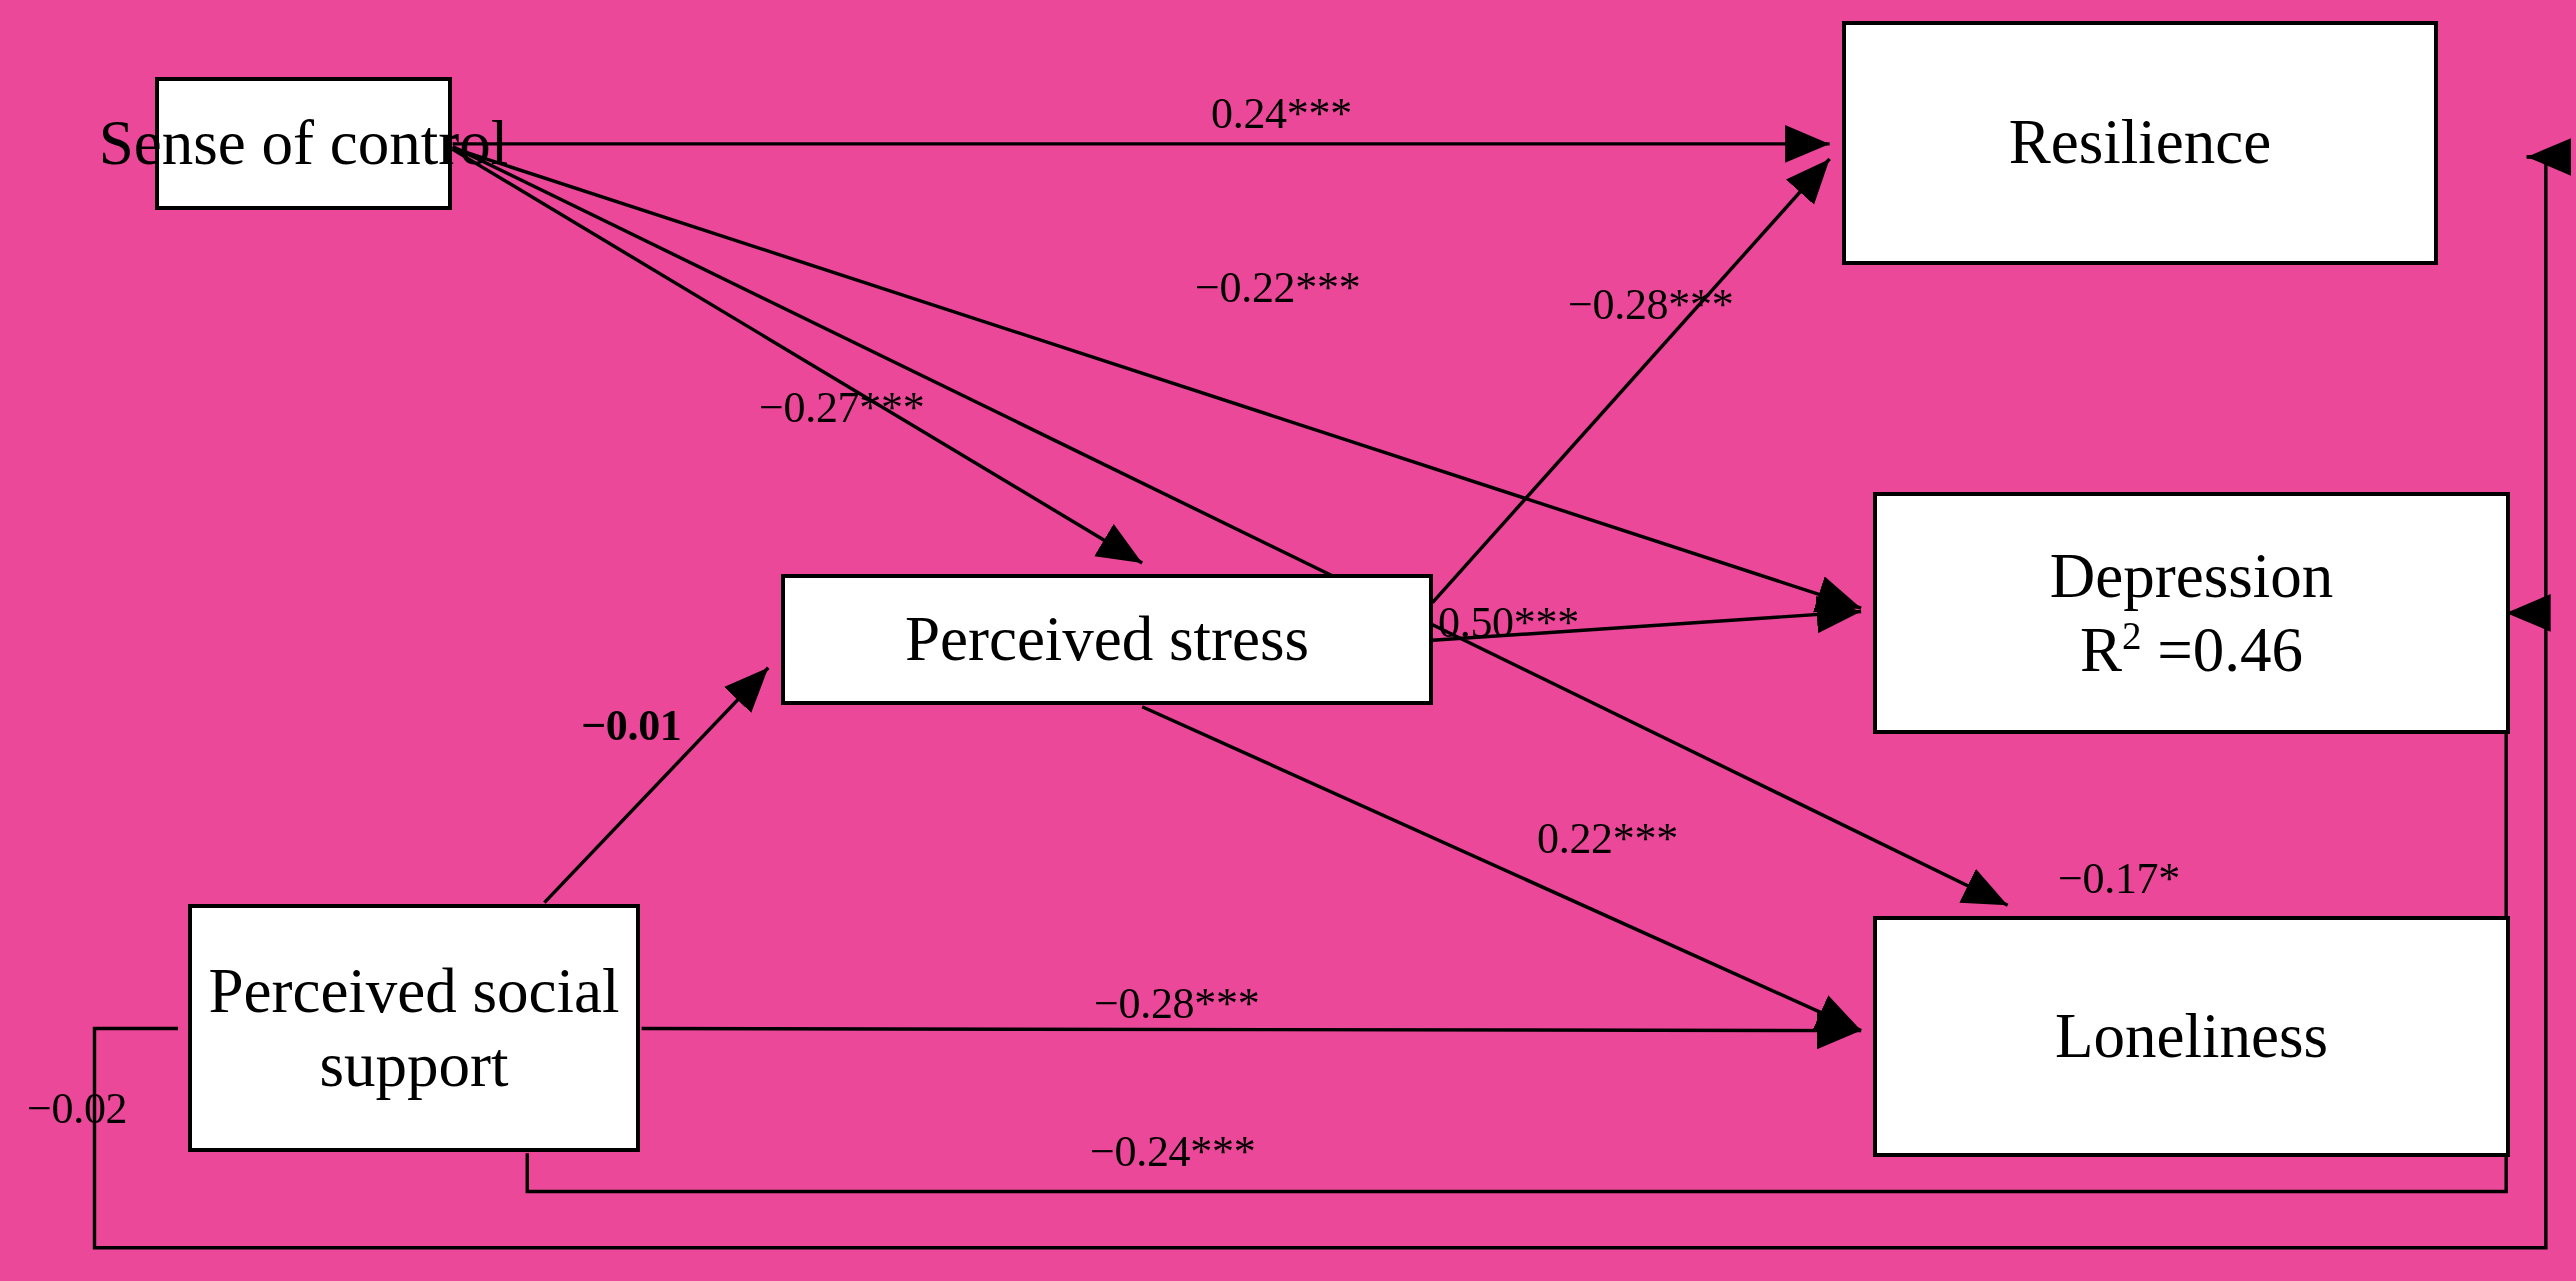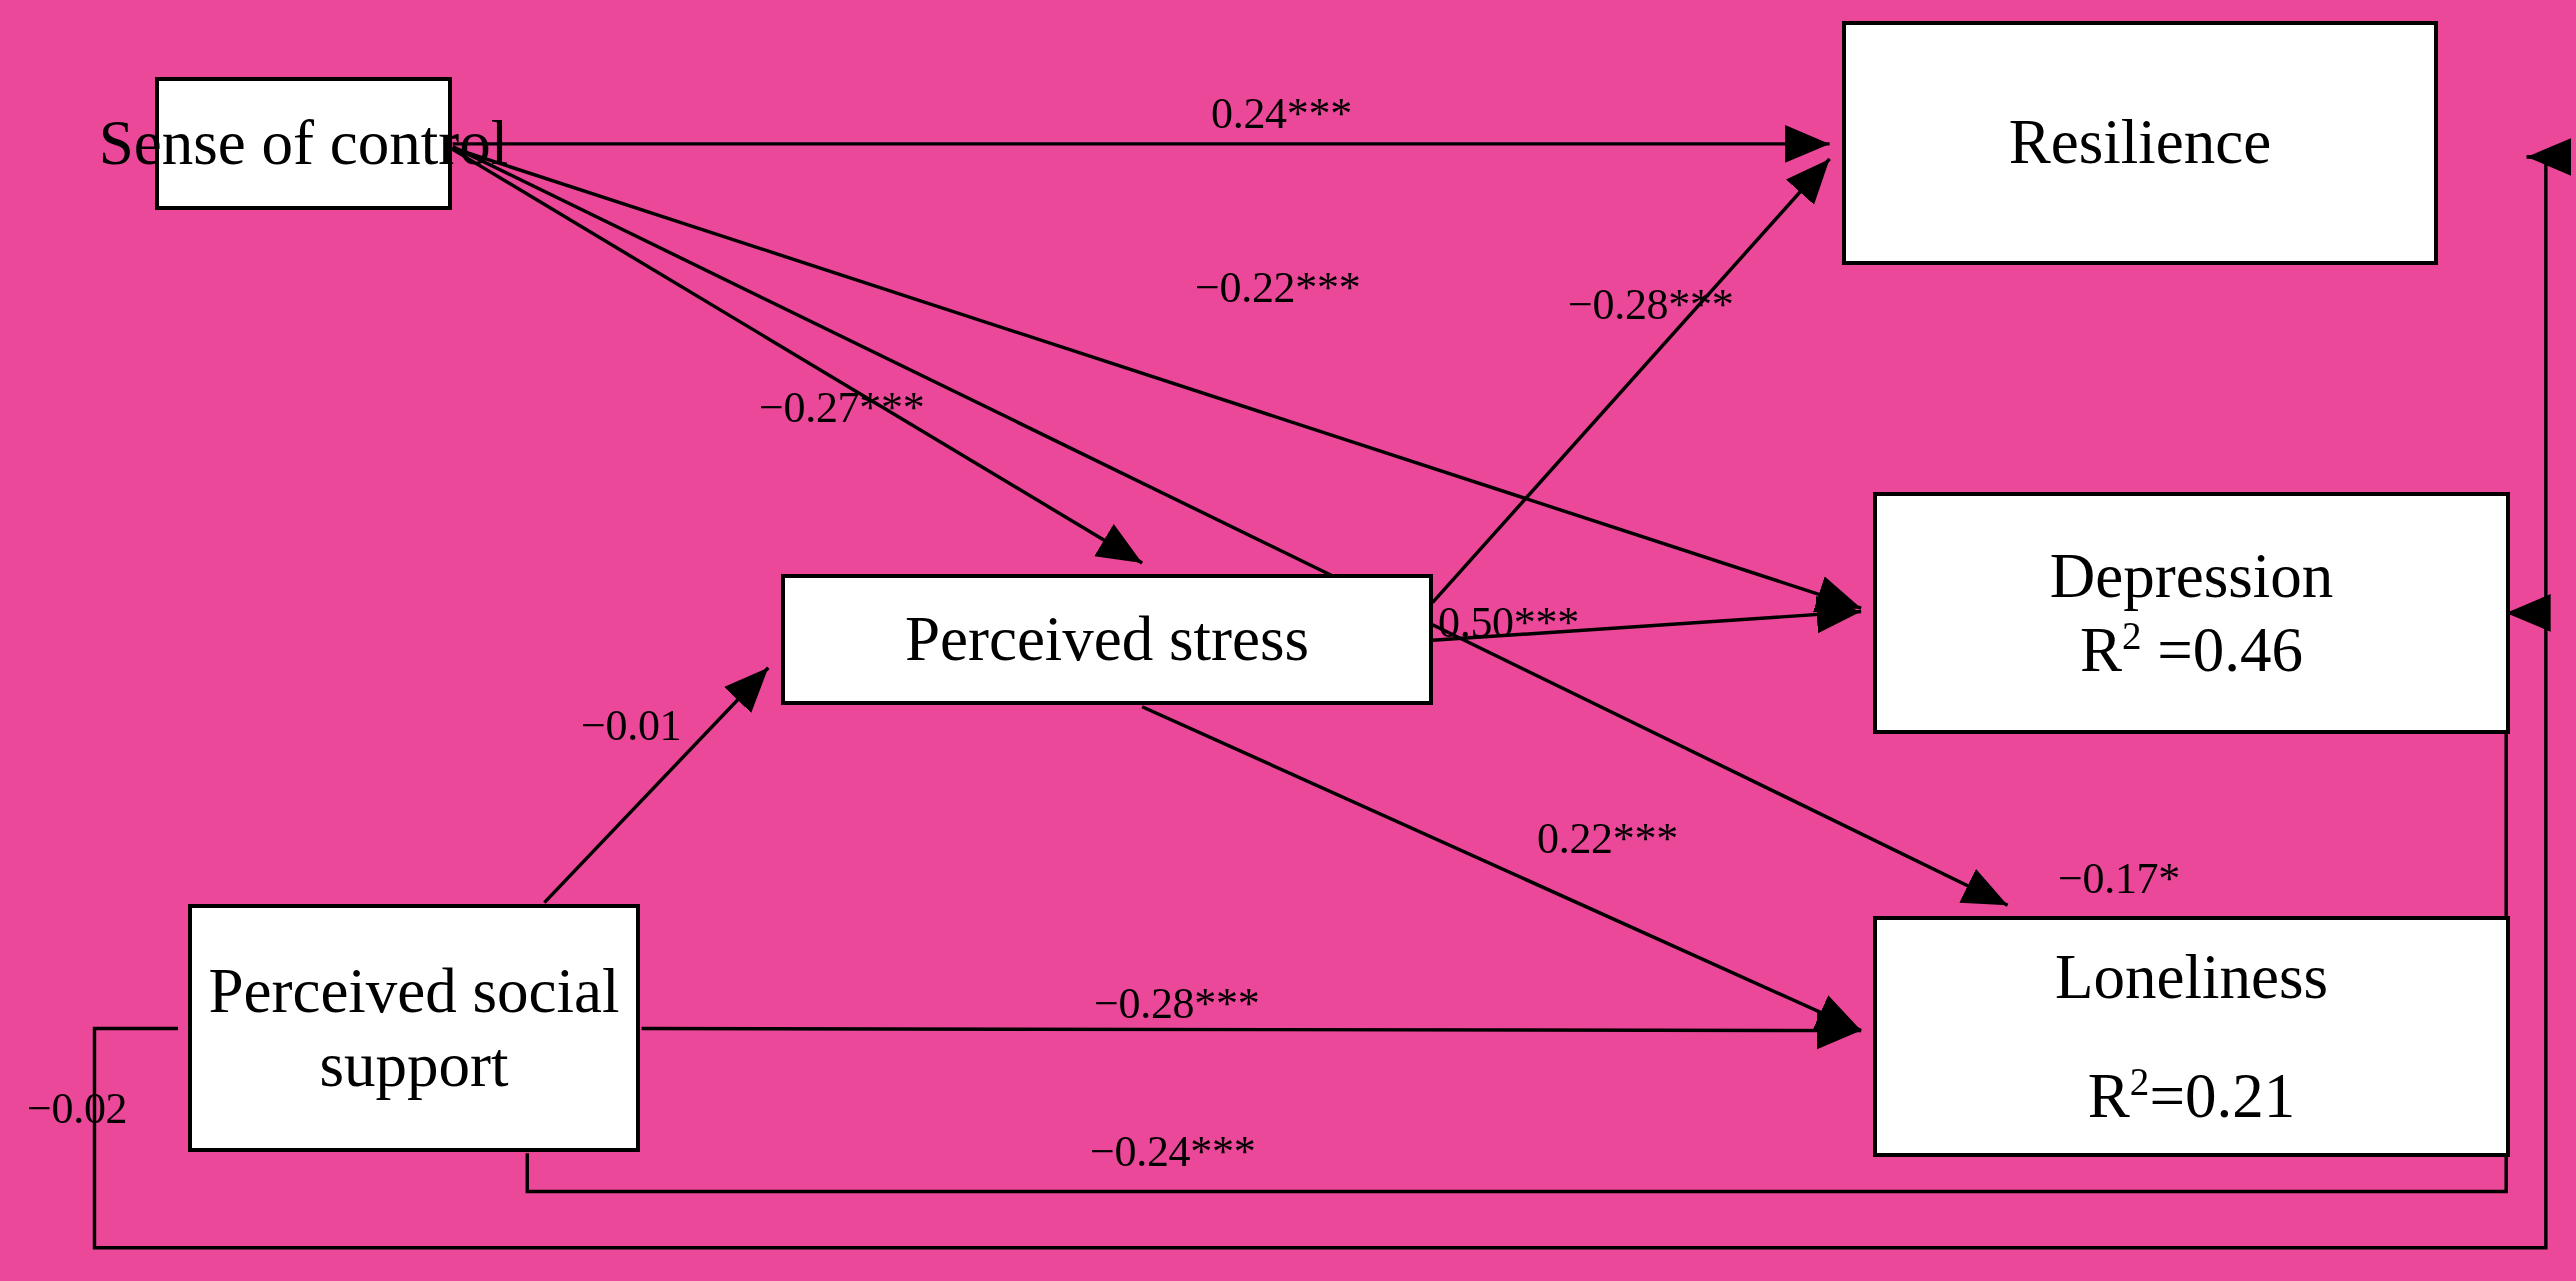--- a/index.html
+++ b/index.html
@@ -90,34 +90,33 @@
     <span class="node-line">Resilience</span>
   </div>
 
   <div class="node-box" style="left:1873px;top:492px;width:637px;height:242px;">
     <span class="node-line">Depression</span>
     <span class="node-line"><span>R</span><sup>2</sup><span> =0.46</span></span>
   </div>
 
   <div class="node-box" style="left:1873px;top:916px;width:637px;height:241px;gap:44px;">
     <span class="node-line">Loneliness</span>
-    <span class="node-line"><span>R</span><sup>2</sup><span>=0.21</span></span>
   </div>
 
   <span class="edge-label" style="left:1211px;top:88px;">0.24***</span>
 
   <span class="edge-label" style="left:1195px;top:262px;">−0.22***</span>
 
   <span class="edge-label" style="left:759px;top:382px;">−0.27***</span>
 
   <span class="edge-label" style="left:1568px;top:279px;">−0.28***</span>
 
   <span class="edge-label" style="left:1438px;top:585px;margin-top:12px;">0.50***</span>
 
-  <span class="edge-label" style="left:581px;top:700px;">−0.01</span>
+  <span class="edge-label" style="left:581px;top:700px;font-weight:bold;">−0.01</span>
 
   <span class="edge-label" style="left:1537px;top:813px;">0.22***</span>
 
   <span class="edge-label" style="left:2058px;top:813px;margin-top:40px;">−0.17*</span>
 
   <span class="edge-label" style="left:1094px;top:978px;">−0.28***</span>
 
   <span class="edge-label" style="left:1090px;top:1126px;">−0.24***</span>
 
   <span class="edge-label" style="left:27px;top:1083px;text-align:right;">−0.02</span>

